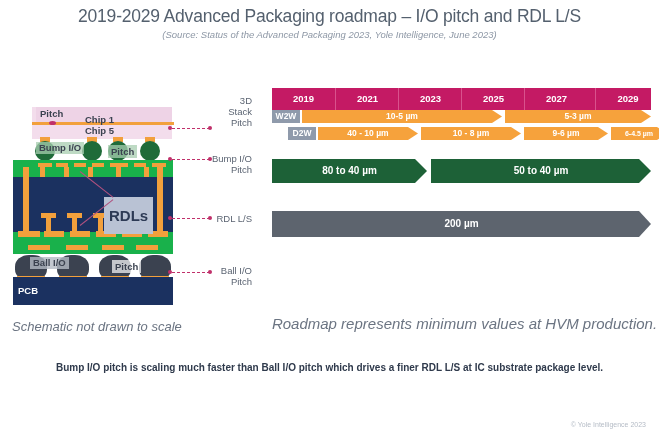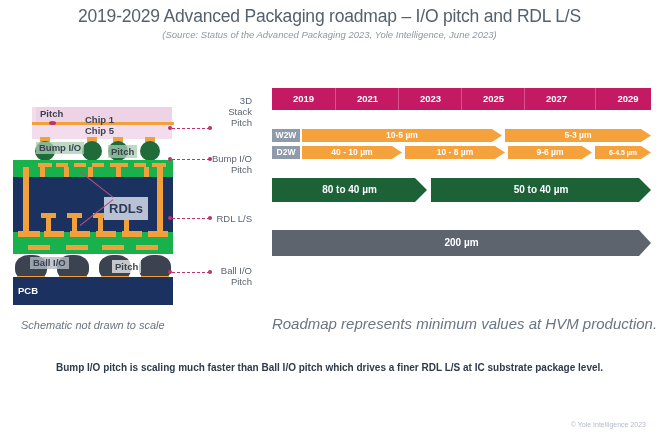--- a/index.html
+++ b/index.html
@@ -38,31 +38,31 @@
   .bump.b4{left:132px;top:36px;}
   .bump-tab{position:absolute;top:32px;width:10px;height:5px;background:#f2a03c;}
   .lbl-bump{left:28px;top:37px;line-height:10px;background:rgba(168,205,176,0.75);padding:1px 3px;}
   .lbl-pitch2{left:100px;top:40px;background:rgba(168,205,176,0.75);padding:1px 3px;}
 
   .sub-top{position:absolute;left:5px;top:55px;width:160px;height:22px;background:#19b14b;}
   .sub-core{position:absolute;left:5px;top:72px;width:160px;height:60px;background:#1b3160;}
   .sub-bot{position:absolute;left:5px;top:127px;width:160px;height:22px;background:#19b14b;}
   .via{position:absolute;background:#f2a03c;}
   .rdl-box{position:absolute;left:96px;top:92px;background:#b9c2d4;color:#2d3a55;
-    font-size:13px;font-weight:bold;padding:4px 5px;}
+    font-size:15px;font-weight:bold;padding:10px 5px;}
   .rdl-line{position:absolute;background:#b0517f;height:1px;transform-origin:left center;}
 
   .ballrow{position:absolute;left:5px;top:150px;width:160px;height:28px;}
   .ball{position:absolute;top:0;width:32px;height:26px;background:#3b4250;border-radius:44%;}
   .ball-pad{position:absolute;top:21px;width:28px;height:3px;background:#f2a03c;}
   .lbl-ball{left:22px;top:152px;line-height:10px;background:rgba(180,186,196,0.8);padding:1px 3px;}
   .lbl-pitch3{left:104px;top:155px;background:rgba(255,255,255,0.7);padding:1px 3px;}
   .pcb{position:absolute;left:5px;top:172px;width:160px;height:28px;background:#1b3160;}
   .lbl-pcb{left:10px;top:180px;color:#ffffff;}
-  .sch-note{position:absolute;left:12px;top:319px;font-size:11px;font-style:italic;color:#6b7482;white-space:nowrap;margin-left:9px;}
+  .sch-note{position:absolute;left:12px;top:319px;font-size:13px;font-style:italic;color:#6b7482;white-space:nowrap;}
 
   
   .rowlabel{position:absolute;text-align:right;font-size:9.5px;color:#5b6472;line-height:11px;white-space:nowrap;}
   .rl-3d{right:407px;top:95px;}
   .rl-bump{right:407px;top:153px;}
   .rl-rdl{right:407px;top:213px;}
   .rl-ball{right:407px;top:265px;}
   .dotcon{position:absolute;height:1px;border-top:1px dashed #c0306a;}
   .dot{position:absolute;width:4px;height:4px;border-radius:50%;background:#c0306a;}
 
@@ -213,37 +213,37 @@
 
     <div class="yearhdr">
       <div class="yearcell first" style="left:0px;width:63px;">2019</div>
       <div class="yearcell" style="left:63px;width:63px;">2021</div>
       <div class="yearcell" style="left:126px;width:63px;">2023</div>
       <div class="yearcell" style="left:189px;width:63px;">2025</div>
       <div class="yearcell" style="left:252px;width:63px;">2027</div>
       <div class="yearcell" style="left:315px;width:64px;margin-left:8px;">2029</div>
     </div>
 
-    <div class="trow" style="height:15px;margin-top:19px;padding-left:48px;">
+    <div class="trow" style="height:15px;margin-top:0;padding-left:48px;">
       <div class="tag">W2W</div>
       <div class="arr" style="left:30px;width:200px;">
         <svg width="200" height="13" style="position:absolute;left:0;top:0;">
           <polygon points="0,0 190,0 200,6.5 190,13 0,13" fill="#f6a23c"></polygon>
         </svg>
         <span>10-5 µm</span>
       </div>
       <div class="arr" style="left:233px;width:146px;">
         <svg width="146" height="13" style="position:absolute;left:0;top:0;">
           <polygon points="0,0 136,0 146,6.5 136,13 0,13" fill="#f6a23c"></polygon>
         </svg>
         <span>5-3 µm</span>
       </div>
     </div>
 
-    <div class="trow" style="height:15px;margin-top:2px;">
+    <div class="trow" style="height:15px;margin-top:2px;margin-left:16px;">
       <div class="tag">D2W</div>
       <div class="arr" style="left:30px;width:100px;">
         <svg width="100" height="13" style="position:absolute;left:0;top:0;">
           <polygon points="0,0 90,0 100,6.5 90,13 0,13" fill="#f6a23c"></polygon>
         </svg>
         <span>40 - 10 µm</span>
       </div>
       <div class="arr" style="left:133px;width:100px;">
         <svg width="100" height="13" style="position:absolute;left:0;top:0;">
           <polygon points="0,0 90,0 100,6.5 90,13 0,13" fill="#f6a23c"></polygon>

